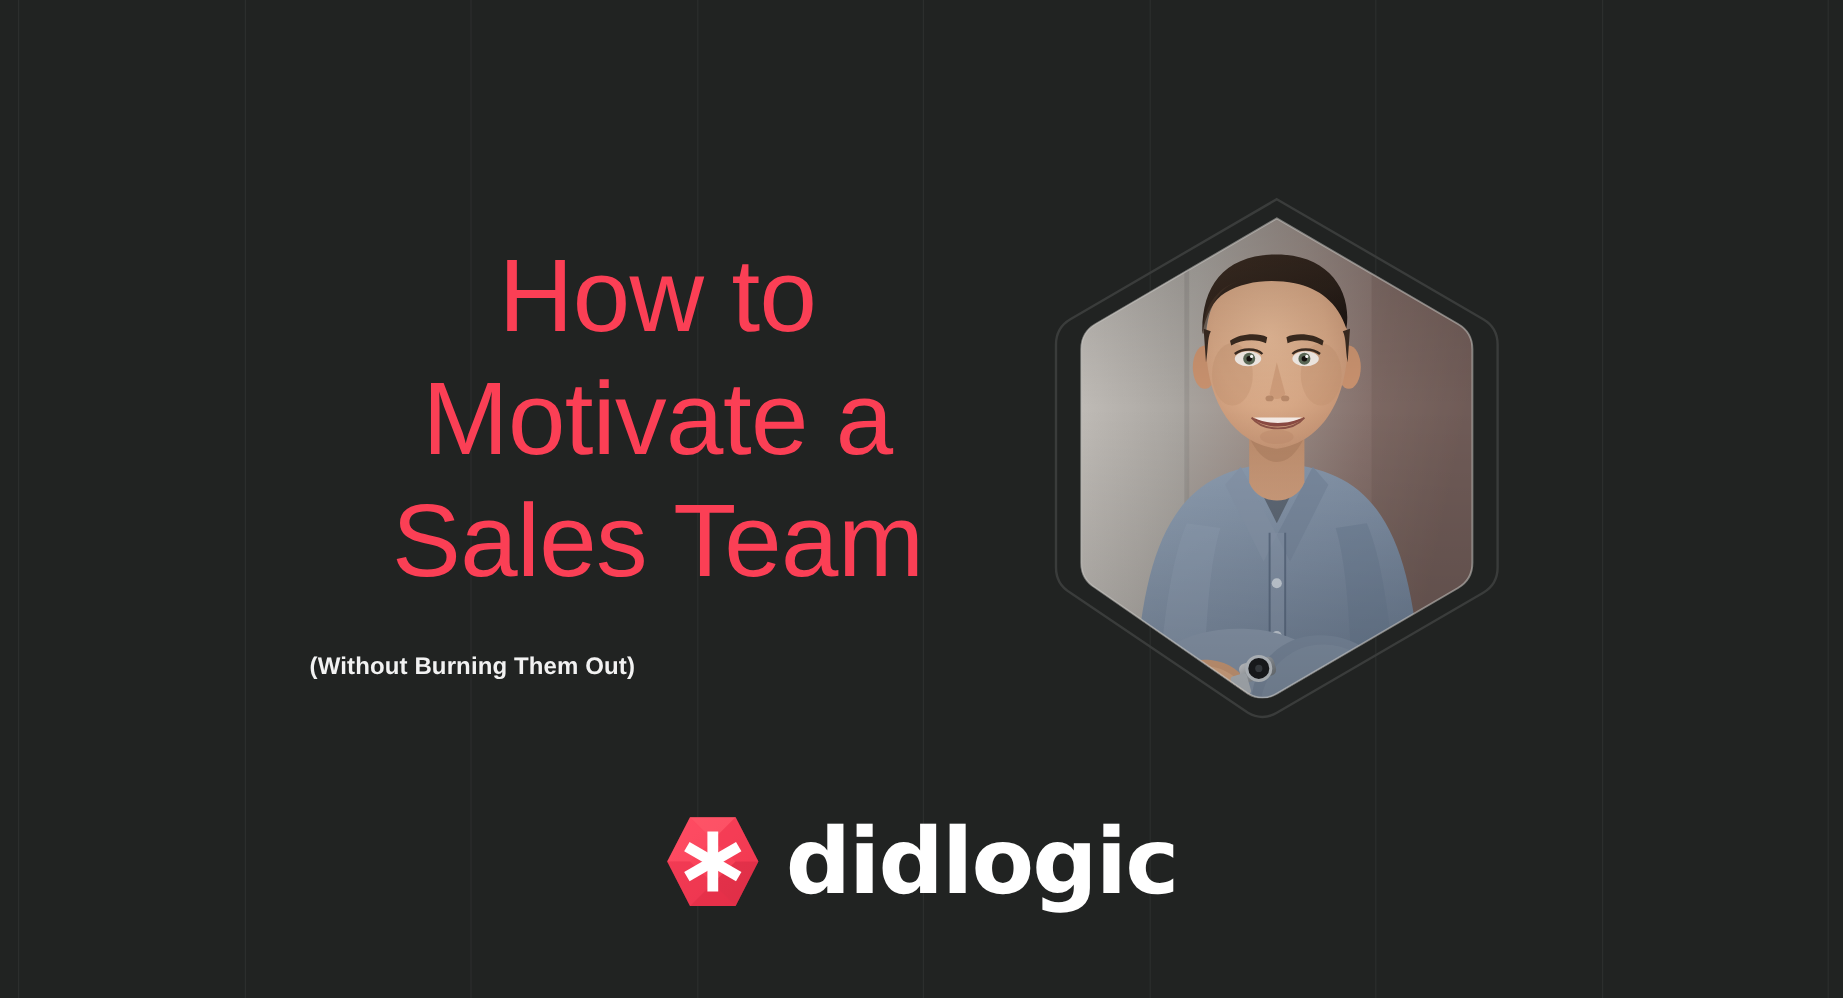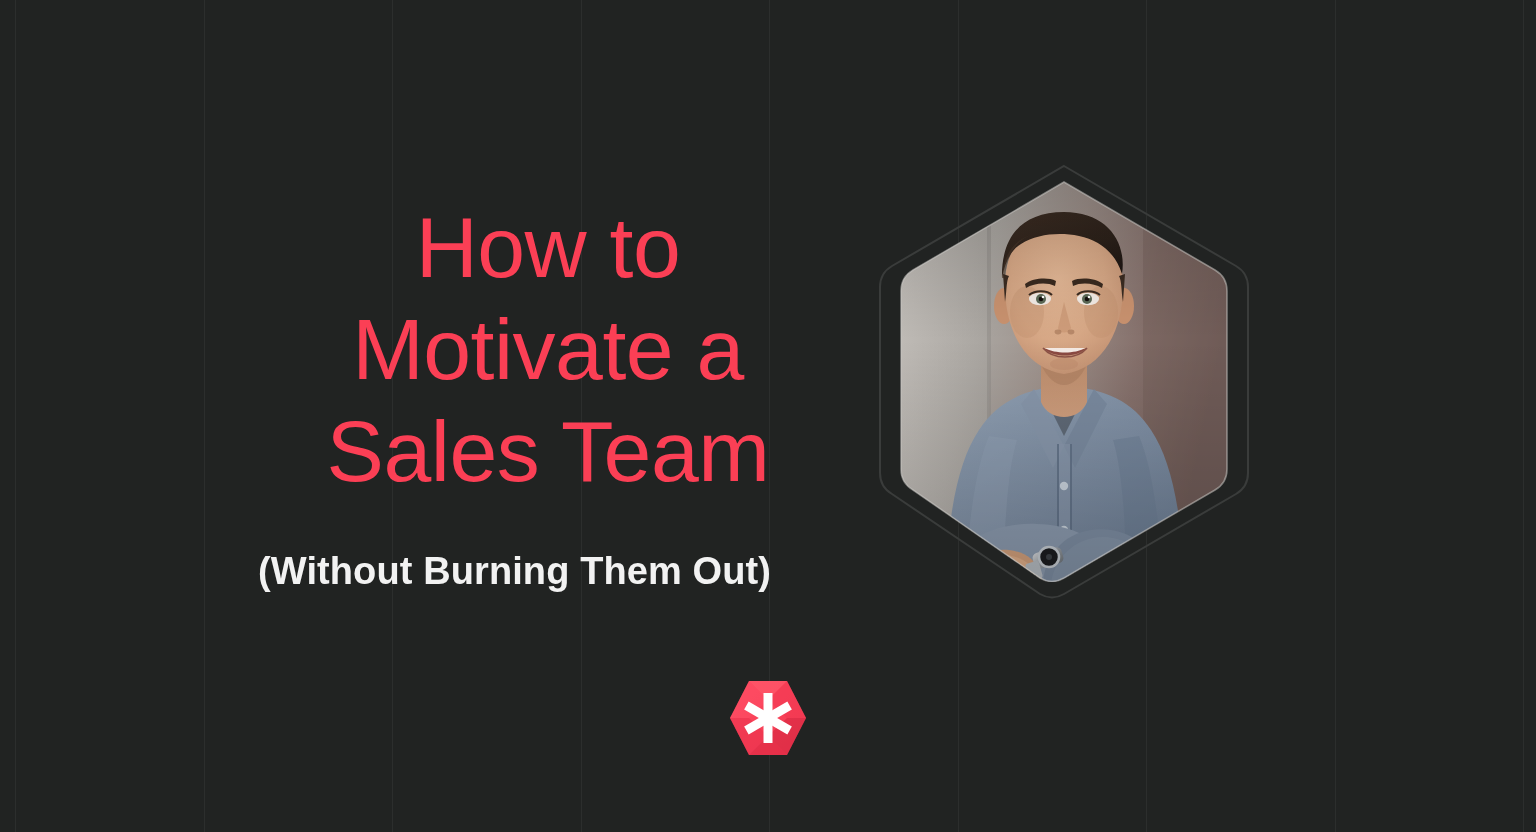--- a/index.html
+++ b/index.html
@@ -50,23 +50,23 @@
     color: #fb3f55;
     font-size: 86px;
     line-height: 102px;
     font-weight: 400;
     letter-spacing: -0.5px;
     white-space: pre-line;
     text-align: center;
   }
 
   #subheadline {
-    margin-top: 51px;
+    margin-top: 36px;
     color: #f2f2f2;
-    font-size: 38px;
+    font-size: 20px;
     line-height: 36px;
     font-weight: 700;
     letter-spacing: 0.1px;
   }
 
   
   #portrait-wrap {
     position: absolute;
     left: 866px;
     top: 160px;
@@ -367,15 +367,16 @@
       <path d="M1 40 L20 77 L39 58 L20 40 Z" fill="#e42b48" opacity="0.4"></path>
       <path d="M77 40 L58 77 L39 58 L58 40 Z" fill="#c91f3a" opacity="0.45"></path>
 
       <g stroke="#ffffff" stroke-width="9" stroke-linecap="butt">
         <line x1="39" y1="15" x2="39" y2="65"></line>
         <line x1="17.4" y1="27.5" x2="60.6" y2="52.5"></line>
         <line x1="17.4" y1="52.5" x2="60.6" y2="27.5"></line>
       </g>
     </svg>
 
+    <div id="brand-wordmark">didlogic</div>
   </div>
 
 </div>
 
 </body></html>

